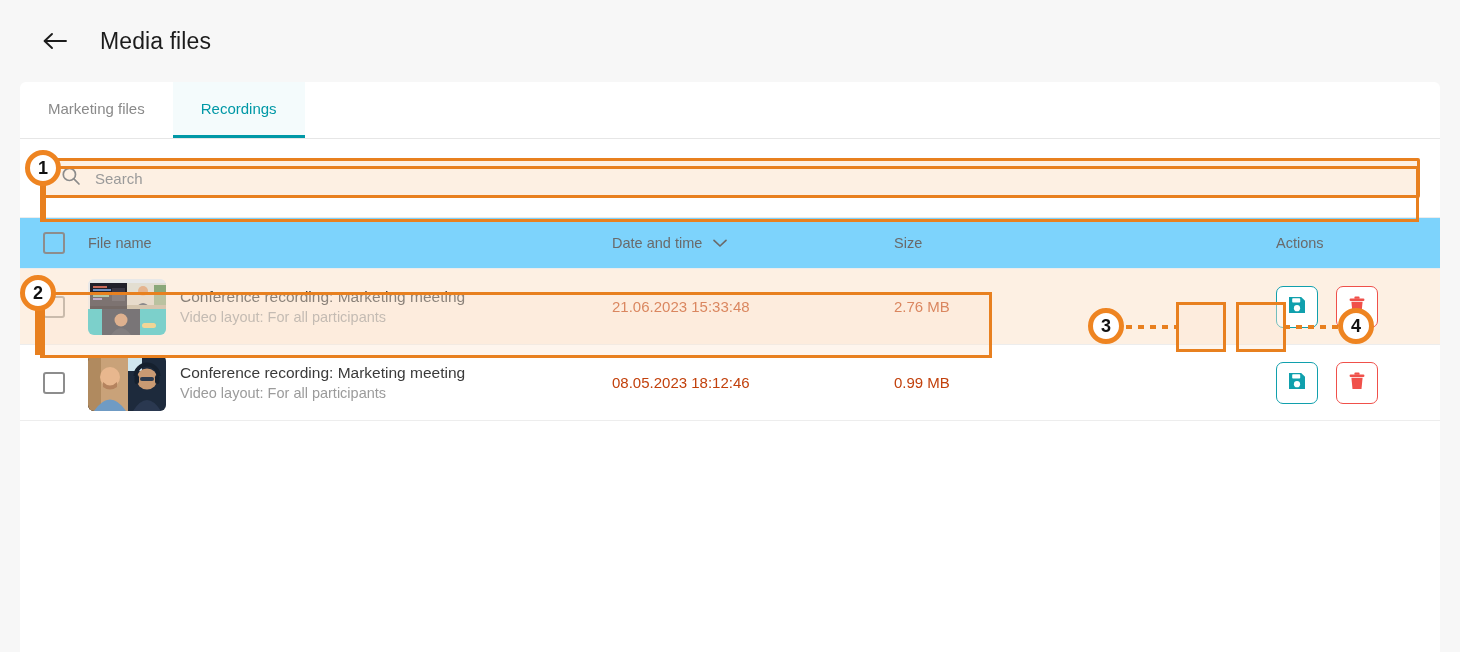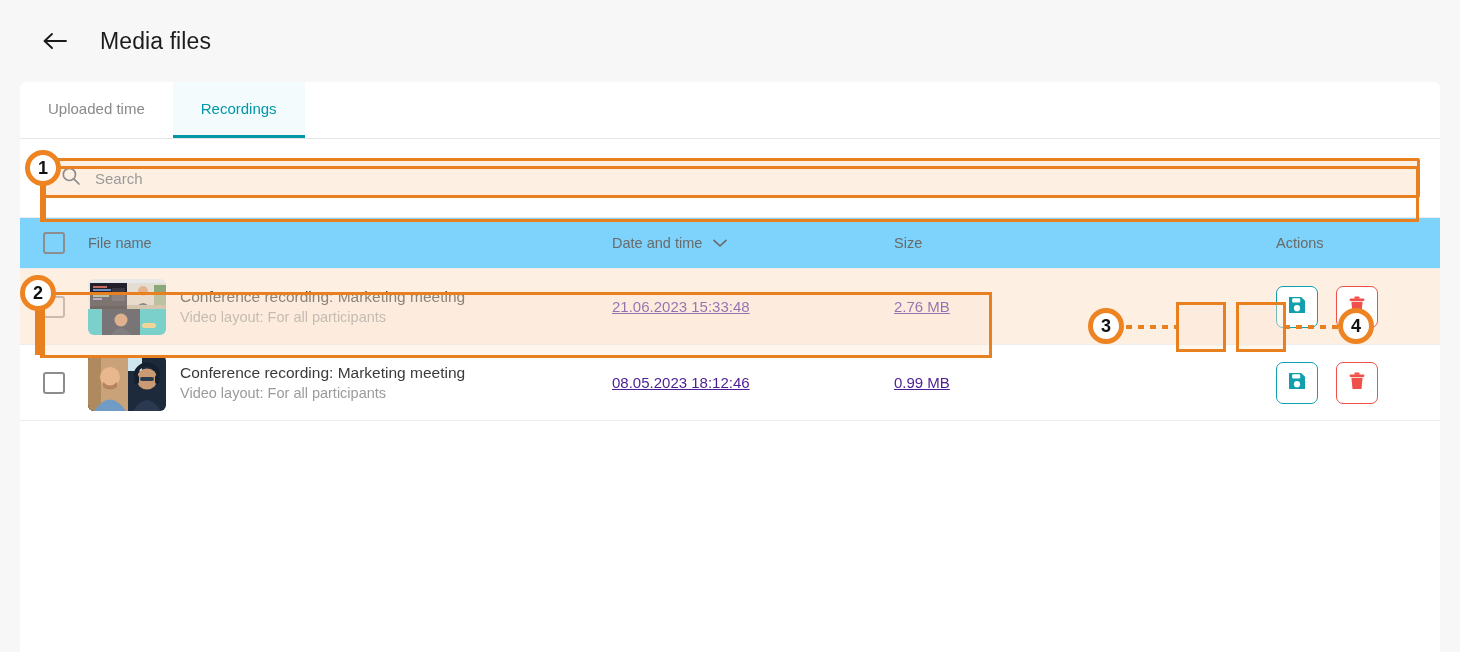--- a/index.html
+++ b/index.html
@@ -148,21 +148,21 @@
     width: 78px; height: 56px;
     border-radius: 6px;
     background: #ededed;
     overflow: hidden;
     flex: none;
     display: block;
   }
   .file-texts { display: flex; flex-direction: column; gap: 3px; min-width: 0; }
   .file-title { font-size: 15.5px; color: #3a3a3a; white-space: nowrap; }
   .file-sub   { font-size: 14.5px; color: #9b9b9b; white-space: nowrap; }
-  .cell-text  { font-size: 15px; color: #4c1d95; text-decoration: underline; }
+  .cell-text  { font-size: 15px; color: #c2410c; }
 
   .act-btn {
     width: 42px; height: 42px;
     border-radius: 7px;
     background: #ffffff;
     display: flex; align-items: center; justify-content: center;
     box-sizing: border-box;
     cursor: pointer;
     flex: none;
   }
@@ -218,21 +218,21 @@
       <path d="M2.8 10 H24" stroke="#1c1c1c" stroke-width="1.9" stroke-linecap="round"></path>
     </svg>
   </div>
   <div id="page-title">Media files</div>
 </div>
 
 <div id="card">
 
   <div id="tabs">
     <div class="tab">
-      <span>Uploaded time</span>
+      <span>Marketing files</span>
     </div>
     <div class="tab active">
       <span>Recordings</span>
     </div>
   </div>
 
   <div id="search-row">
     <div id="search-field">
       <span>
         <svg width="20" height="20" viewBox="0 0 20 20" fill="none">

